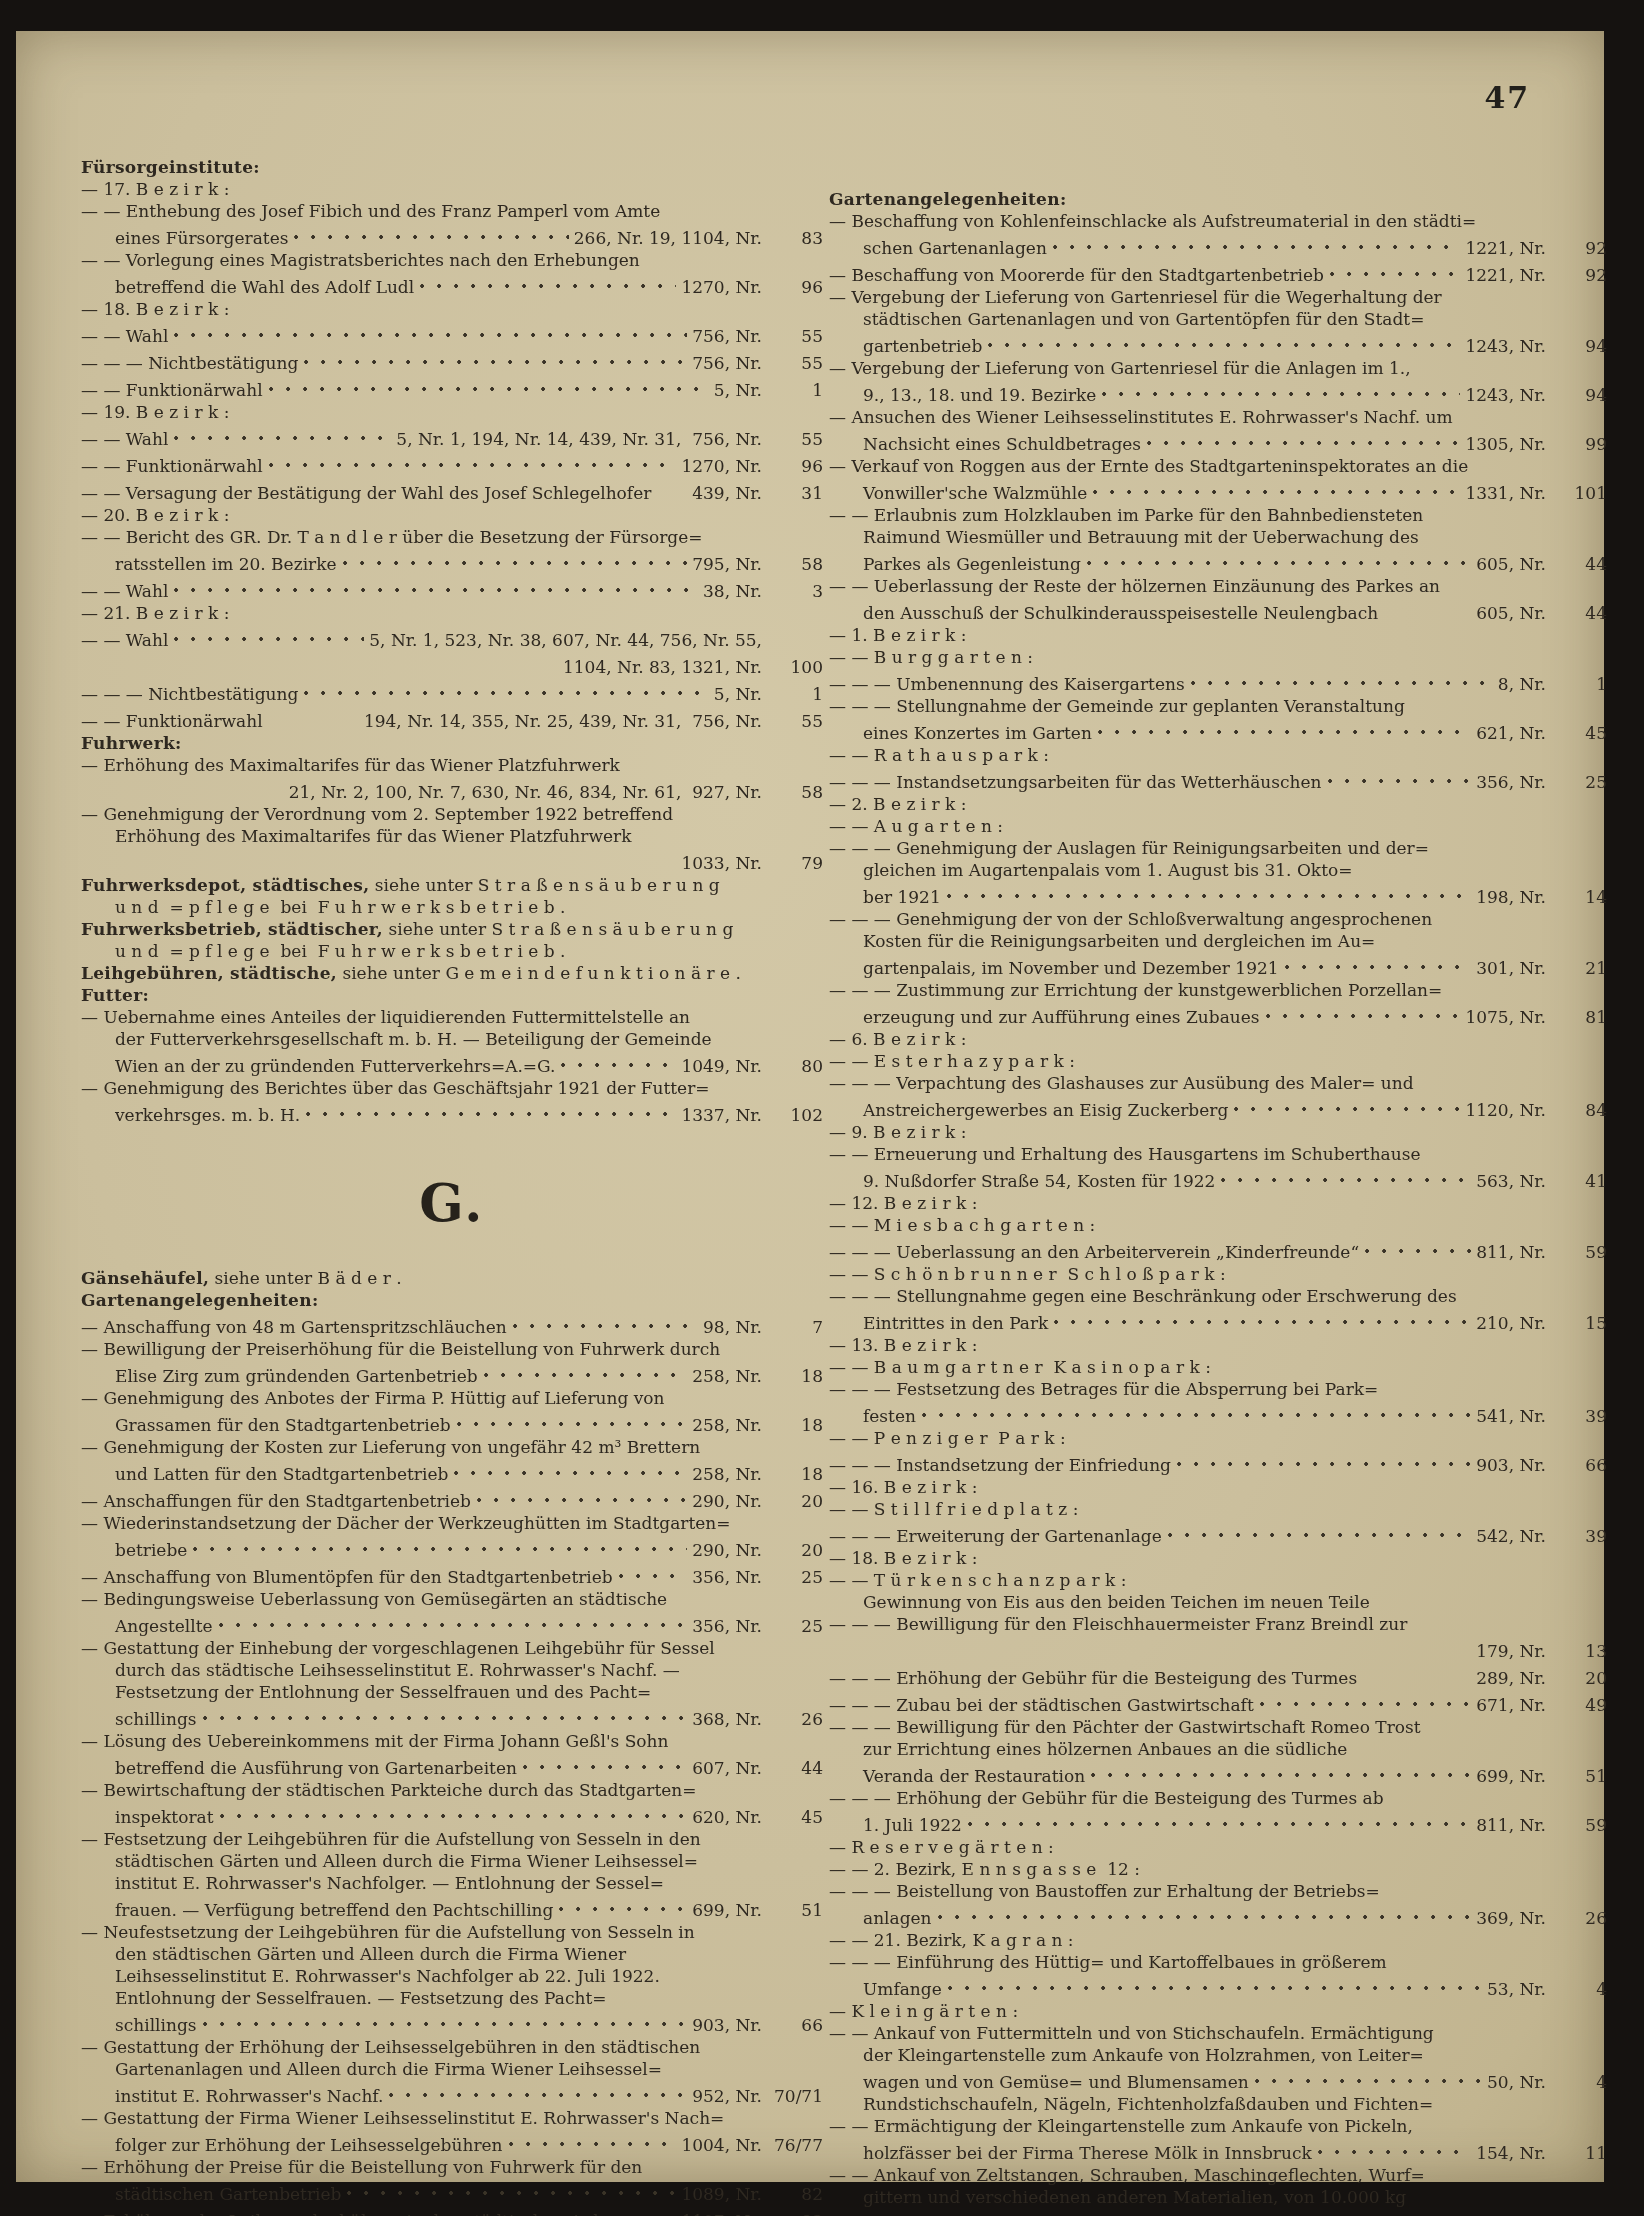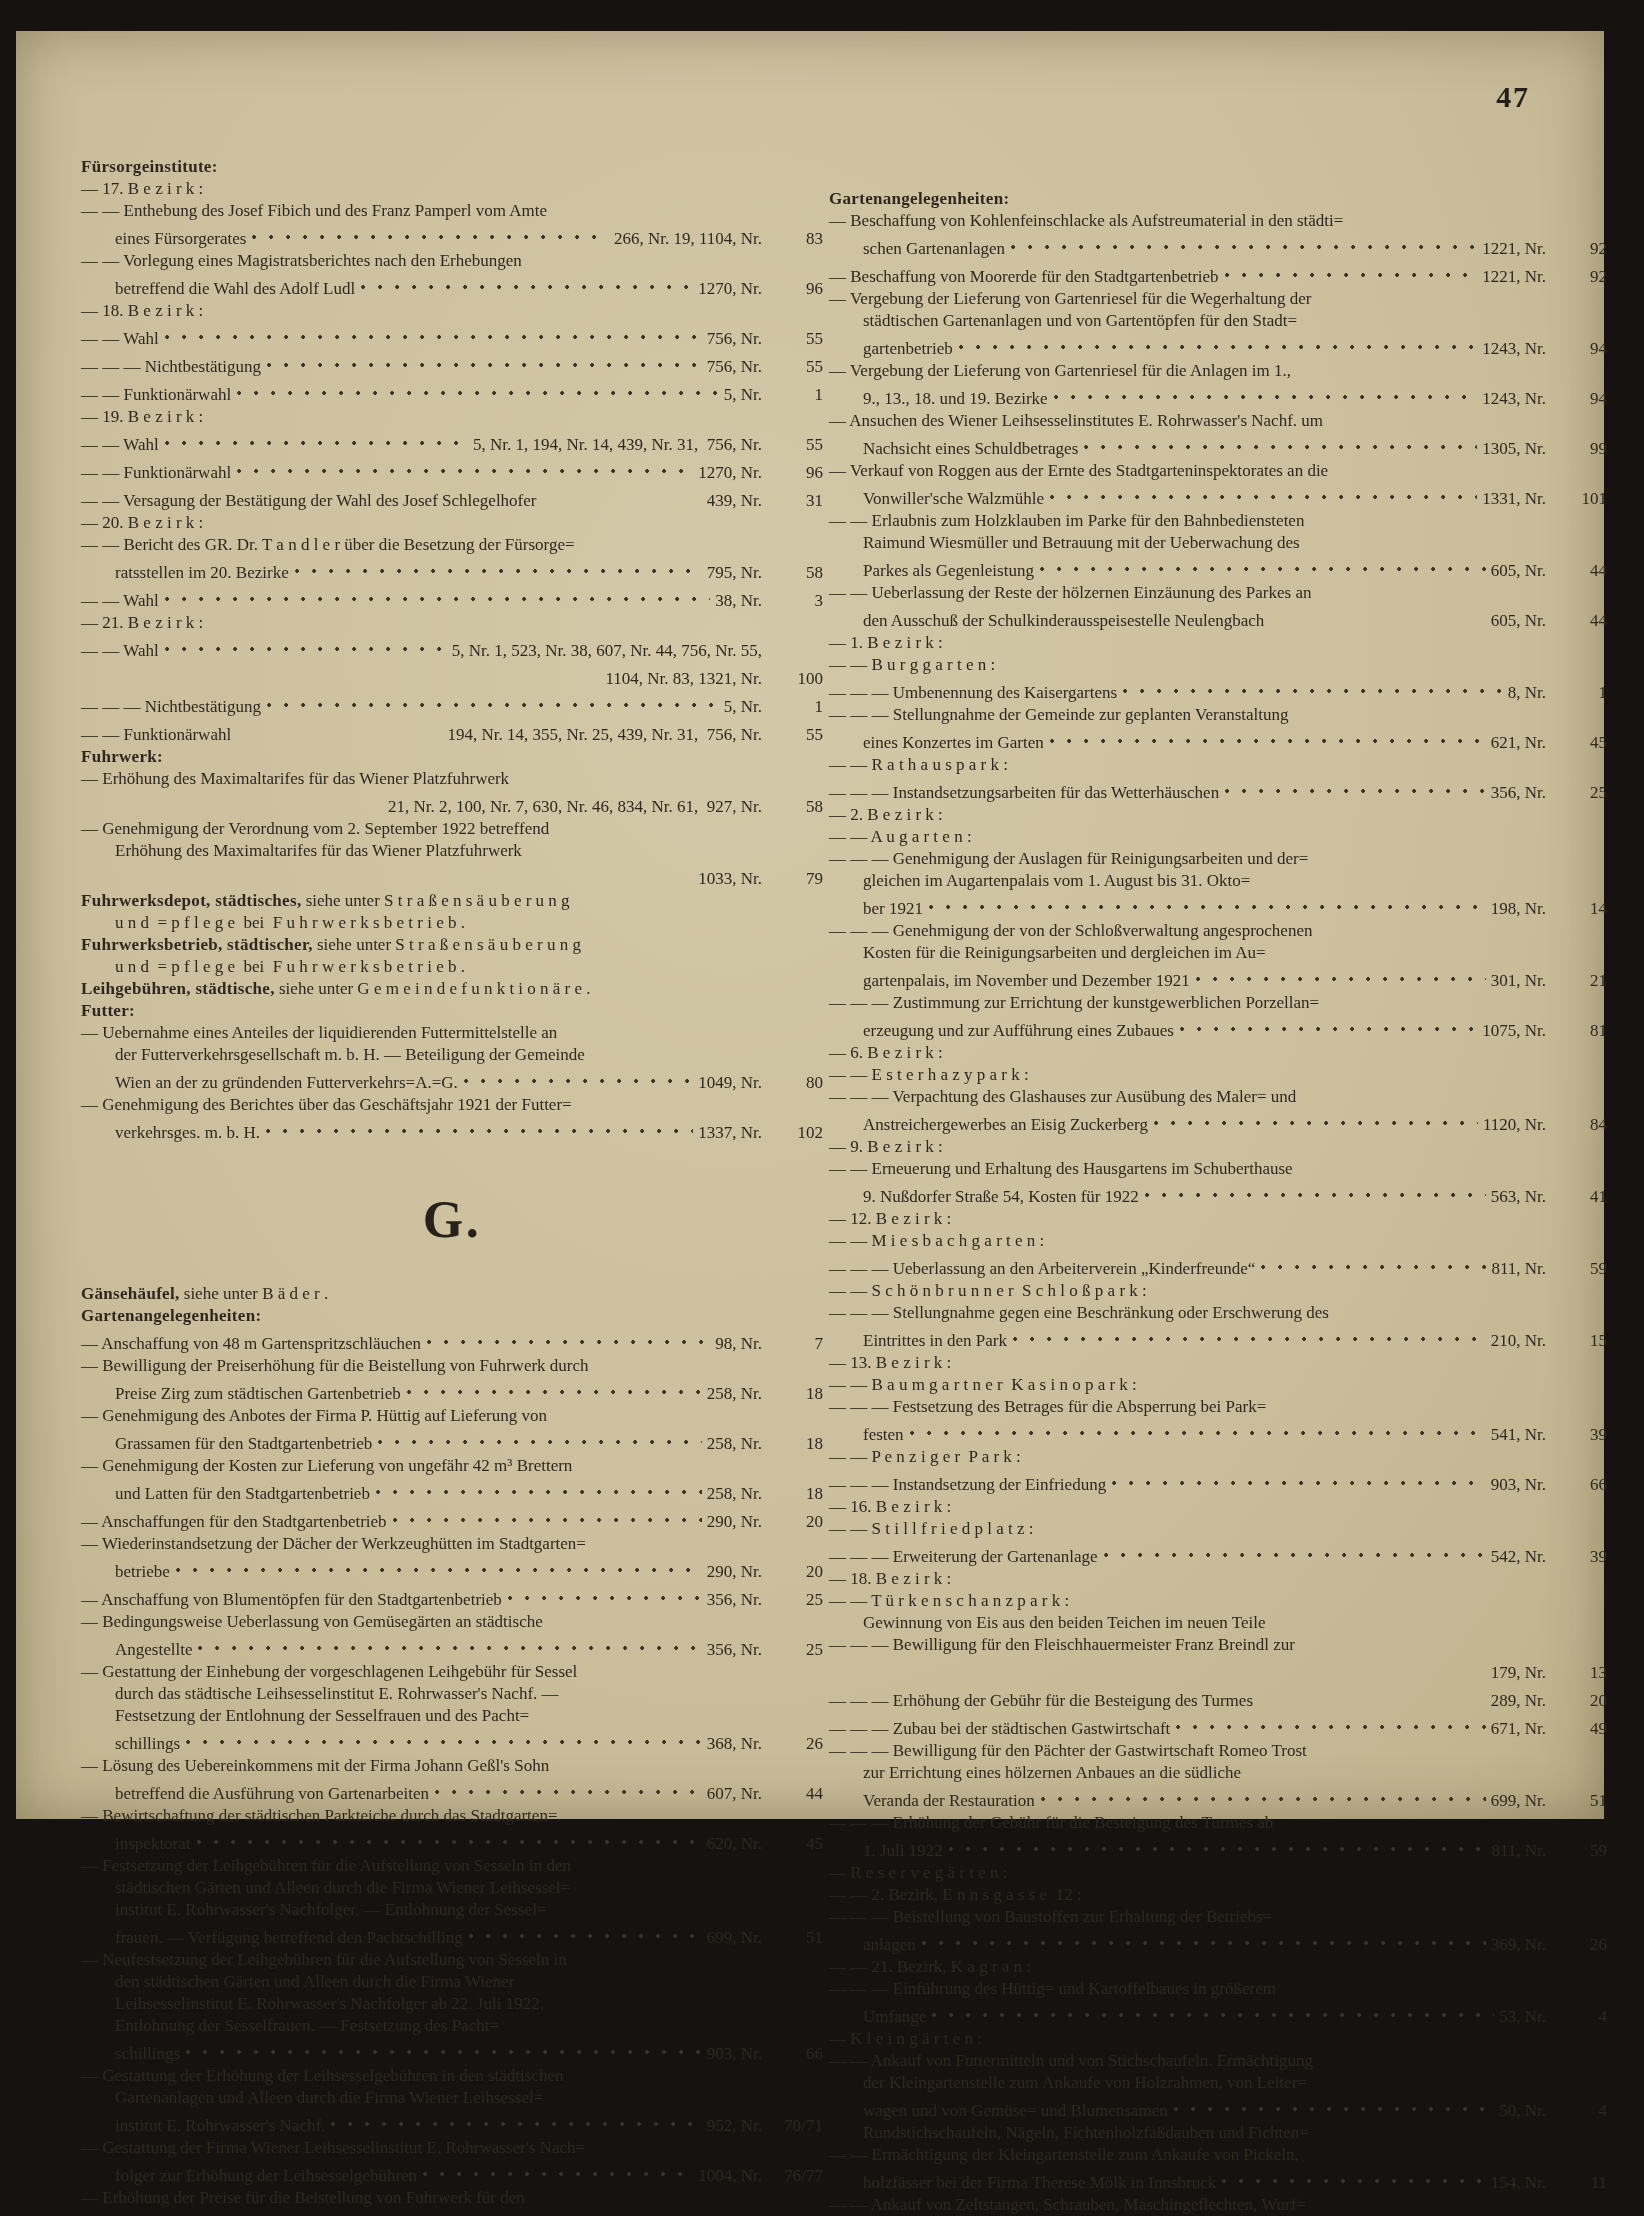--- a/index.html
+++ b/index.html
@@ -3,25 +3,24 @@
 <meta charset="utf-8">
 <style>
   html,body{margin:0;padding:0;}
   body{
     width:1644px;height:2216px;position:relative;
     background:#151210;
     font-family:"DejaVu Serif", serif;
     overflow:hidden;
   }
   .page{
-    position:absolute;left:16px;top:31px;width:1588px;height:1788px;
+    position:absolute;left:16px;top:31px;width:1588px;height:2151px;
     background:radial-gradient(ellipse at 45% 35%, #d3c8a7 0%, #cbbf9d 55%, #c2b590 90%, #b9ac86 100%);
     box-shadow:inset 0 0 56px rgba(60,45,20,.35);
     color:#2e2820;
-    font-family:Liberation Serif, serif;
   }
   .pagenum{
     position:absolute;top:49px;right:74px;
     font-size:30px;font-weight:bold;letter-spacing:1.9px;color:#22201b;
   }
   .col{position:absolute;}
   .col-left{left:65px;top:125px;width:742px;}
   .col-right{left:813px;top:157px;width:778px;}
   .line{
     display:flex;align-items:baseline;
@@ -87,21 +86,21 @@
       <div class="line"><span class="txt">— Uebernahme eines Anteiles der liquidierenden Futtermittelstelle an</span></div>
       <div class="line ind1"><span class="txt">der Futterverkehrsgesellschaft m. b. H. — Beteiligung der Gemeinde</span></div>
       <div class="line ind1"><span class="txt">Wien an der zu gründenden Futterverkehrs=A.=G.</span><span class="leader dots"></span><span class="ref">1049, Nr.</span><span class="num">80</span></div>
       <div class="line"><span class="txt">— Genehmigung des Berichtes über das Geschäftsjahr 1921 der Futter=</span></div>
       <div class="line ind1"><span class="txt">verkehrsges. m. b. H.</span><span class="leader dots"></span><span class="ref">1337, Nr.</span><span class="num">102</span></div>
       <div class="g-header">G.</div>
       <div class="line"><span class="bold">Gänsehäufel,</span><span class="txt"> siehe unter B ä d e r .</span></div>
       <div class="line"><span class="bold">Gartenangelegenheiten:</span></div>
       <div class="line"><span class="txt">— Anschaffung von 48 m Gartenspritzschläuchen</span><span class="leader dots"></span><span class="ref">98, Nr.</span><span class="num">7</span></div>
       <div class="line"><span class="txt">— Bewilligung der Preiserhöhung für die Beistellung von Fuhrwerk durch</span></div>
-      <div class="line ind1"><span class="txt">Preise Zirg zum städtischen Gartenbetrieb</span><span class="leader dots"></span><span class="ref">258, Nr.</span><span class="num">18</span></div>
+      <div class="line ind1"><span class="txt">Elise Zirg zum gründenden Gartenbetrieb</span><span class="leader dots"></span><span class="ref">258, Nr.</span><span class="num">18</span></div>
       <div class="line"><span class="txt">— Genehmigung des Anbotes der Firma P. Hüttig auf Lieferung von</span></div>
       <div class="line ind1"><span class="txt">Grassamen für den Stadtgartenbetrieb</span><span class="leader dots"></span><span class="ref">258, Nr.</span><span class="num">18</span></div>
       <div class="line"><span class="txt">— Genehmigung der Kosten zur Lieferung von ungefähr 42 m³ Brettern</span></div>
       <div class="line ind1"><span class="txt">und Latten für den Stadtgartenbetrieb</span><span class="leader dots"></span><span class="ref">258, Nr.</span><span class="num">18</span></div>
       <div class="line"><span class="txt">— Anschaffungen für den Stadtgartenbetrieb</span><span class="leader dots"></span><span class="ref">290, Nr.</span><span class="num">20</span></div>
       <div class="line"><span class="txt">— Wiederinstandsetzung der Dächer der Werkzeughütten im Stadtgarten=</span></div>
       <div class="line ind1"><span class="txt">betriebe</span><span class="leader dots"></span><span class="ref">290, Nr.</span><span class="num">20</span></div>
       <div class="line"><span class="txt">— Anschaffung von Blumentöpfen für den Stadtgartenbetrieb</span><span class="leader dots"></span><span class="ref">356, Nr.</span><span class="num">25</span></div>
       <div class="line"><span class="txt">— Bedingungsweise Ueberlassung von Gemüsegärten an städtische</span></div>
       <div class="line ind1"><span class="txt">Angestellte</span><span class="leader dots"></span><span class="ref">356, Nr.</span><span class="num">25</span></div>

